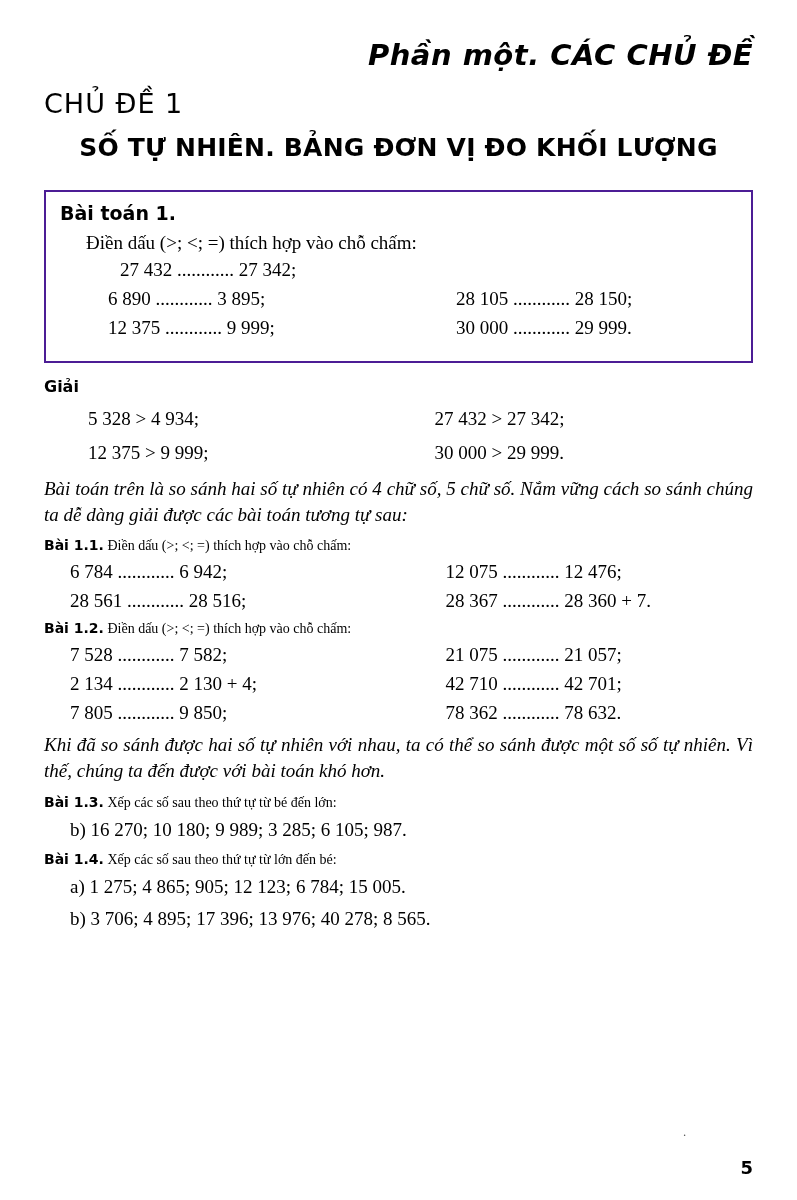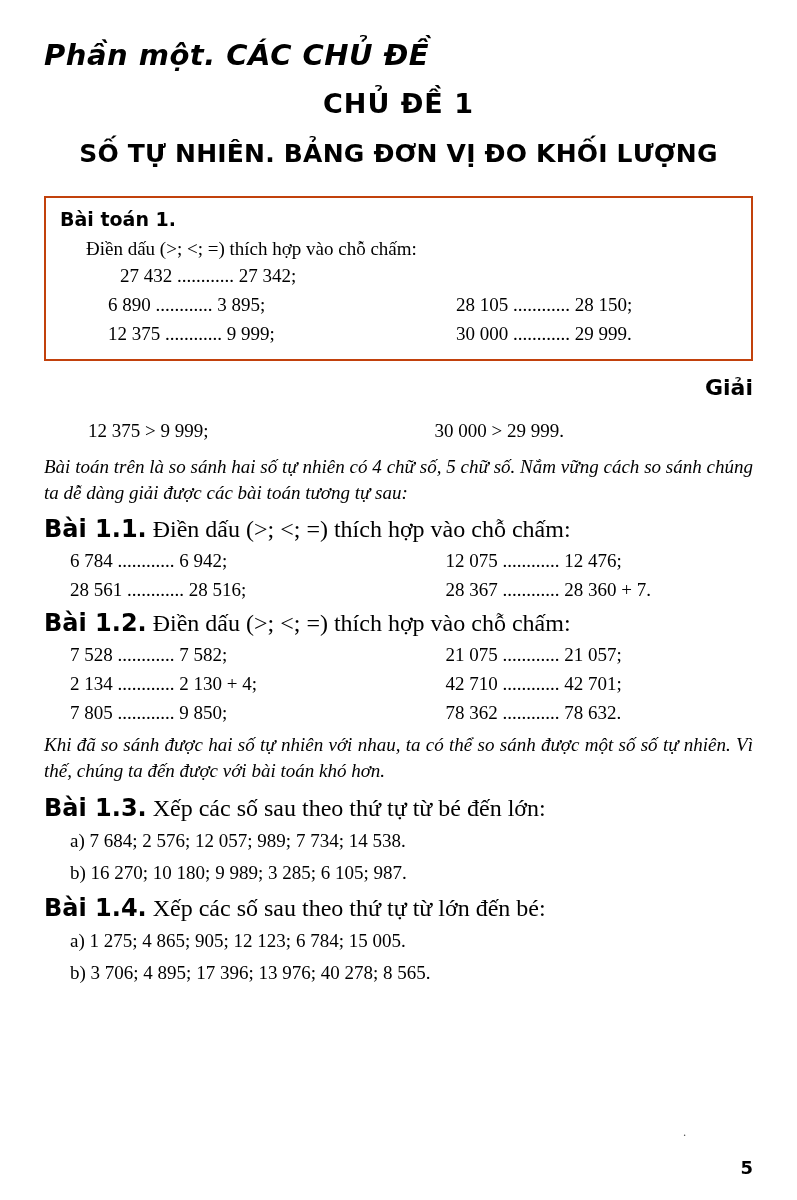--- a/index.html
+++ b/index.html
@@ -18,49 +18,48 @@
   .page {
     width: 797px;
     height: 1200px;
     box-sizing: border-box;
     padding: 28px 44px 20px 44px;
     position: relative;
   }
 
   
   .part-title {
-    text-align: left;
+    text-align: right;
     font-family: "DejaVu Sans", sans-serif;
     font-weight: bold;
     font-style: italic;
     font-size: 29px;
     letter-spacing: 0.5px;
     margin: 10px 0 16px 0;
   }
   .topic-number {
-    text-align: center;
-    font-family: "DejaVu Sans", sans-serif;
-    font-weight: bold;
+    font-family: "DejaVu Sans", sans-serif;
+    font-weight: normal;
     font-size: 27px;
     letter-spacing: 1px;
-    margin: 6px 0 20px 0;
+    margin: 6px 0 14px 0;
   }
   .topic-title {
     text-align: center;
     font-family: "DejaVu Sans", sans-serif;
     font-weight: bold;
     font-size: 25px;
     letter-spacing: 0.2px;
     margin: 0 0 28px 0;
   }
 
   
   .problem-box {
-    border: 2px solid #c2410c;
-    padding: 10px 14px 6px 14px;
+    border: 2px solid #4c1d95;
+    padding: 10px 14px 14px 14px;
     margin-bottom: 14px;
   }
   .problem-title {
     font-family: "DejaVu Sans", sans-serif;
     font-weight: bold;
     font-size: 19px;
     margin-bottom: 8px;
   }
   .problem-prompt {
     font-size: 19px;
@@ -81,25 +80,25 @@
     width: 50%;
     box-sizing: border-box;
   }
   .row2 .cell.right {
     padding-left: 34px;
   }
   .indent-sm { margin-left: 22px; }
 
   
   .giai {
-    text-align: right;
-    font-family: "DejaVu Sans", sans-serif;
-    font-weight: bold;
-    font-size: 22px;
-    margin: 10px 0 20px 0;
+    text-align: left;
+    font-family: "DejaVu Sans", sans-serif;
+    font-weight: bold;
+    font-size: 16px;
+    margin: 10px 0 12px 0;
   }
   .sol-rows { margin-left: 44px; }
   .sol-row {
     display: flex;
     font-size: 19px;
     margin-bottom: 12px;
   }
   .sol-row .cell { width: 50%; box-sizing: border-box; }
   .sol-row .cell.right { padding-left: 14px; }
 
@@ -107,21 +106,21 @@
   .note {
     font-style: italic;
     font-size: 19px;
     line-height: 1.35;
     margin: 4px 0 10px 0;
     text-align: justify;
   }
 
   
   .ex-head {
-    font-size: 24px;
+    font-size: 14px;
     margin: 6px 0 8px 0;
   }
   .ex-head .lbl {
     font-family: "DejaVu Sans", sans-serif;
     font-weight: bold;
   }
   .ex-line {
     font-size: 19px;
     margin: 0 0 10px 26px;
   }
@@ -167,20 +166,24 @@
         <div class="cell indent-sm">12 375 ............ 9 999;</div>
         <div class="cell right">30 000 ............ 29 999.</div>
       </div>
     </div>
   </div>
 
   <div class="giai">Giải</div>
 
   <div class="sol-rows">
     <div class="sol-row">
+      <div class="cell">5 328 &gt; 4 934;</div>
+      <div class="cell right">27 432 &gt; 27 342;</div>
+    </div>
+    <div class="sol-row">
       <div class="cell">12 375 &gt; 9 999;</div>
       <div class="cell right">30 000 &gt; 29 999.</div>
     </div>
   </div>
 
   <div class="note">Bài toán trên là so sánh hai số tự nhiên có 4 chữ số, 5 chữ số. Nắm vững cách so sánh chúng ta dễ dàng giải được các bài toán tương tự sau:</div>
 
   <div class="ex-head">
     <span class="lbl">Bài 1.1.</span>
     <span>Điền dấu (&gt;; &lt;; =) thích hợp vào chỗ chấm:</span>
@@ -214,21 +217,20 @@
       <div class="cell right">78 362 ............ 78 632.</div>
     </div>
   </div>
 
   <div class="note">Khi đã so sánh được hai số tự nhiên với nhau, ta có thể so sánh được một số số tự nhiên. Vì thế, chúng ta đến được với bài toán khó hơn.</div>
 
   <div class="ex-head">
     <span class="lbl">Bài 1.3.</span>
     <span>Xếp các số sau theo thứ tự từ bé đến lớn:</span>
   </div>
-  <div class="ex-line">a) 7 684; 2 576; 12 057; 989; 7 734; 14 538.</div>
   <div class="ex-line">b) 16 270; 10 180; 9 989; 3 285; 6 105; 987.</div>
 
   <div class="ex-head">
     <span class="lbl">Bài 1.4.</span>
     <span>Xếp các số sau theo thứ tự từ lớn đến bé:</span>
   </div>
   <div class="ex-line">a) 1 275; 4 865; 905; 12 123; 6 784; 15 005.</div>
   <div class="ex-line">b) 3 706; 4 895; 17 396; 13 976; 40 278; 8 565.</div>
 
   <div class="tick">˙</div>

